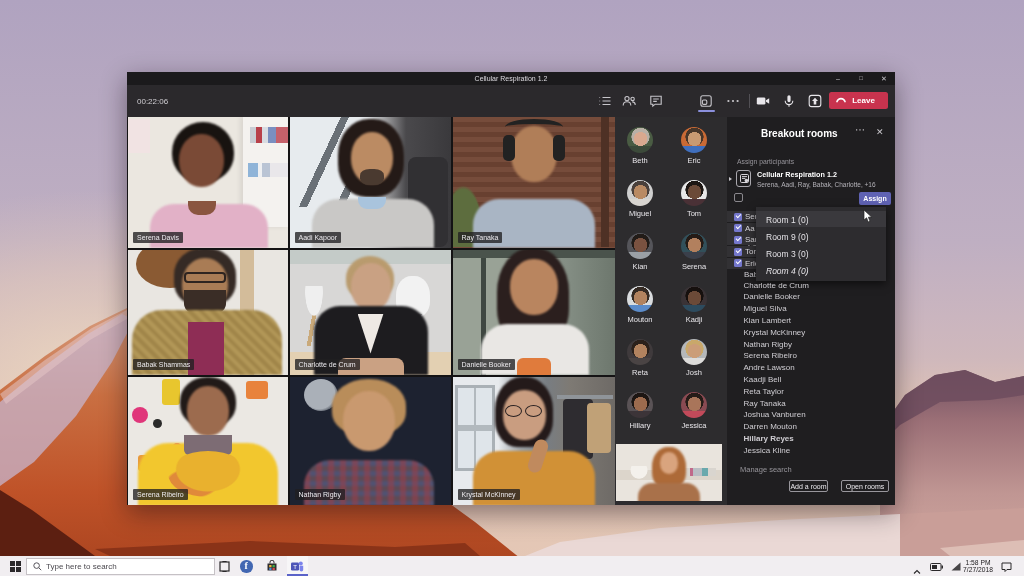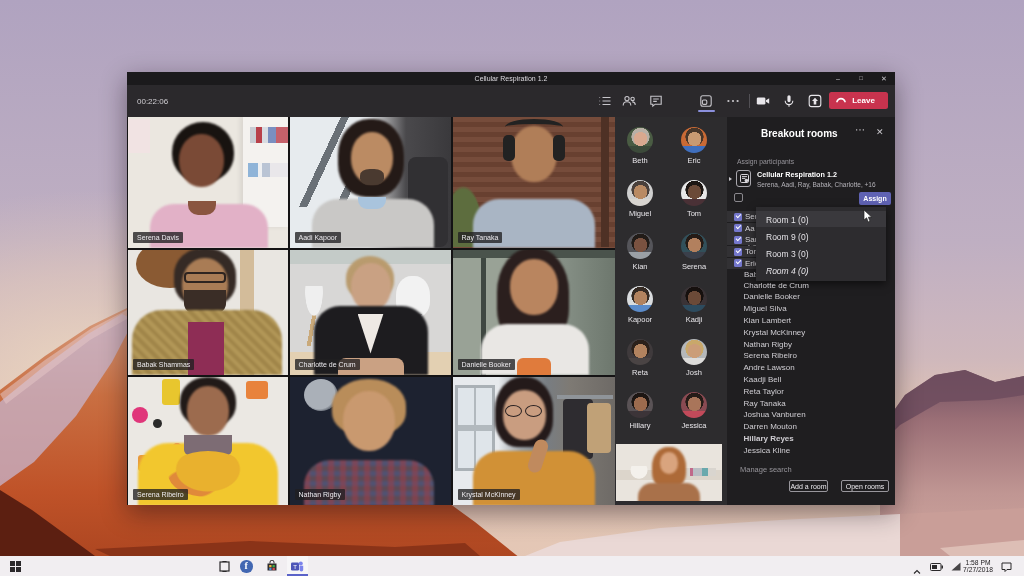--- a/index.html
+++ b/index.html
@@ -262,21 +262,21 @@
    <div class="avn" style="left:49px;top:38.5px;">Eric</div>
    <div class="av" style="left:12px;top:63px;background:radial-gradient(circle 7px at 13.5px 12px,#b98a63 97%,transparent),radial-gradient(circle 9.2px at 13.5px 9.8px,#4a403b 97%,transparent),linear-gradient(#cfcfcf 0 19px,#d8d5d0 19px)"></div>
    <div class="avn" style="left:-5px;top:91.5px;">Miguel</div>
    <div class="av" style="left:66px;top:63px;background:radial-gradient(circle 7px at 13.5px 12px,#6b4a38 97%,transparent),radial-gradient(circle 9.2px at 13.5px 9.8px,#1c1613 97%,transparent),linear-gradient(#e8e8e8 0 19px,#4a3136 19px)"></div>
    <div class="avn" style="left:49px;top:91.5px;">Tom</div>
    <div class="av" style="left:12px;top:116px;background:radial-gradient(circle 7px at 13.5px 12px,#7a5240 97%,transparent),radial-gradient(circle 9.2px at 13.5px 9.8px,#221c18 97%,transparent),linear-gradient(#55555a 0 19px,#9aa0a6 19px)"></div>
    <div class="avn" style="left:-5px;top:144.5px;">Kian</div>
    <div class="av" style="left:66px;top:116px;background:radial-gradient(circle 7px at 13.5px 12px,#b2805e 97%,transparent),radial-gradient(circle 9.2px at 13.5px 9.8px,#241b16 97%,transparent),linear-gradient(#32505a 0 19px,#3a3f4a 19px)"></div>
    <div class="avn" style="left:49px;top:144.5px;">Serena</div>
    <div class="av" style="left:12px;top:169px;background:radial-gradient(circle 7px at 13.5px 12px,#b2835f 97%,transparent),radial-gradient(circle 9.2px at 13.5px 9.8px,#352b24 97%,transparent),linear-gradient(#d9dcde 0 19px,#5b8bc9 19px)"></div>
-   <div class="avn" style="left:-5px;top:197.5px;">Kapoor</div>
+   <div class="avn" style="left:-5px;top:197.5px;">Mouton</div>
    <div class="av" style="left:66px;top:169px;background:radial-gradient(circle 7px at 13.5px 12px,#6b4a38 97%,transparent),radial-gradient(circle 9.2px at 13.5px 9.8px,#16100e 97%,transparent),linear-gradient(#3a3336 0 19px,#2d4b5e 19px)"></div>
    <div class="avn" style="left:49px;top:197.5px;">Kadji</div>
    <div class="av" style="left:12px;top:222px;background:radial-gradient(circle 7px at 13.5px 12px,#b2835f 97%,transparent),radial-gradient(circle 9.2px at 13.5px 9.8px,#2b211b 97%,transparent),linear-gradient(#3f3a3c 0 19px,#4a4444 19px)"></div>
    <div class="avn" style="left:-5px;top:250.5px;">Reta</div>
    <div class="av" style="left:66px;top:222px;background:radial-gradient(circle 7px at 13.5px 12px,#cb9d78 97%,transparent),radial-gradient(circle 9.2px at 13.5px 9.8px,#c9a86a 97%,transparent),linear-gradient(#b5b8ba 0 19px,#dddcda 19px)"></div>
    <div class="avn" style="left:49px;top:250.5px;">Josh</div>
    <div class="av" style="left:12px;top:275px;background:radial-gradient(circle 7px at 13.5px 12px,#9c6b4e 97%,transparent),radial-gradient(circle 9.2px at 13.5px 9.8px,#1d1613 97%,transparent),linear-gradient(#5a5356 0 19px,#3c3438 19px)"></div>
    <div class="avn" style="left:-5px;top:303.5px;">Hillary</div>
    <div class="av" style="left:66px;top:275px;background:radial-gradient(circle 7px at 13.5px 12px,#a9755a 97%,transparent),radial-gradient(circle 9.2px at 13.5px 9.8px,#261c18 97%,transparent),linear-gradient(#8a4a52 0 19px,#c24a5a 19px)"></div>
    <div class="avn" style="left:49px;top:303.5px;">Jessica</div>
@@ -365,20 +365,27 @@
 
 <div id="taskbar">
  <svg style="position:absolute;left:10px;top:5px;" width="11" height="11" viewBox="0 0 11 11">
         <g fill="#2a282a">
           <rect x="0" y="0" width="5" height="5"></rect>
           <rect x="6" y="0" width="5" height="5"></rect>
           <rect x="0" y="6" width="5" height="5"></rect>
           <rect x="6" y="6" width="5" height="5"></rect>
         </g>
       </svg>
+ <div style="position:absolute;left:26px;top:1.5px;width:189px;height:17px;background:#fff;border:1px solid #c5c1c5;">
+  <svg style="position:absolute;left:6px;top:3.5px;" width="9" height="9" viewBox="0 0 9 9">
+          <circle cx="3.6" cy="3.6" r="2.8" fill="none" stroke="#55535a" stroke-width="1"></circle>
+          <path d="M5.8 5.8 L8.2 8.2" stroke="#55535a" stroke-width="1"></path>
+        </svg>
+  <div style="position:absolute;left:19px;top:3.5px;color:#4c4a50;font-size:8px;">Type here to search</div>
+ </div>
  <svg style="position:absolute;left:219px;top:5px;" width="11" height="11" viewBox="0 0 11 11">
         <rect x="1" y="1" width="9" height="9" fill="none" stroke="#2a282a" stroke-width="1.2"></rect>
         <rect x="3.4" y="0" width="4.2" height="1" fill="#2a282a"></rect>
         <rect x="3.4" y="10" width="4.2" height="1" fill="#2a282a"></rect>
       </svg>
  <div style="position:absolute;left:240px;top:4px;width:12.5px;height:12.5px;border-radius:50%;background:#4267b2;color:#fff;font-size:10px;font-weight:bold;text-align:center;line-height:12px;font-family:'Liberation Serif',serif;">f</div>
  <svg style="position:absolute;left:266px;top:4px;" width="12" height="12" viewBox="0 0 12 12">
         <path d="M1.5 3.5h9v7h-9z" fill="#2f2d30"></path>
         <path d="M4 3.5 V2.2 a2 2 0 0 1 4 0 V3.5" fill="none" stroke="#2f2d30" stroke-width="1"></path>
         <rect x="3.2" y="5" width="2.3" height="2.3" fill="#e8b33c"></rect>

